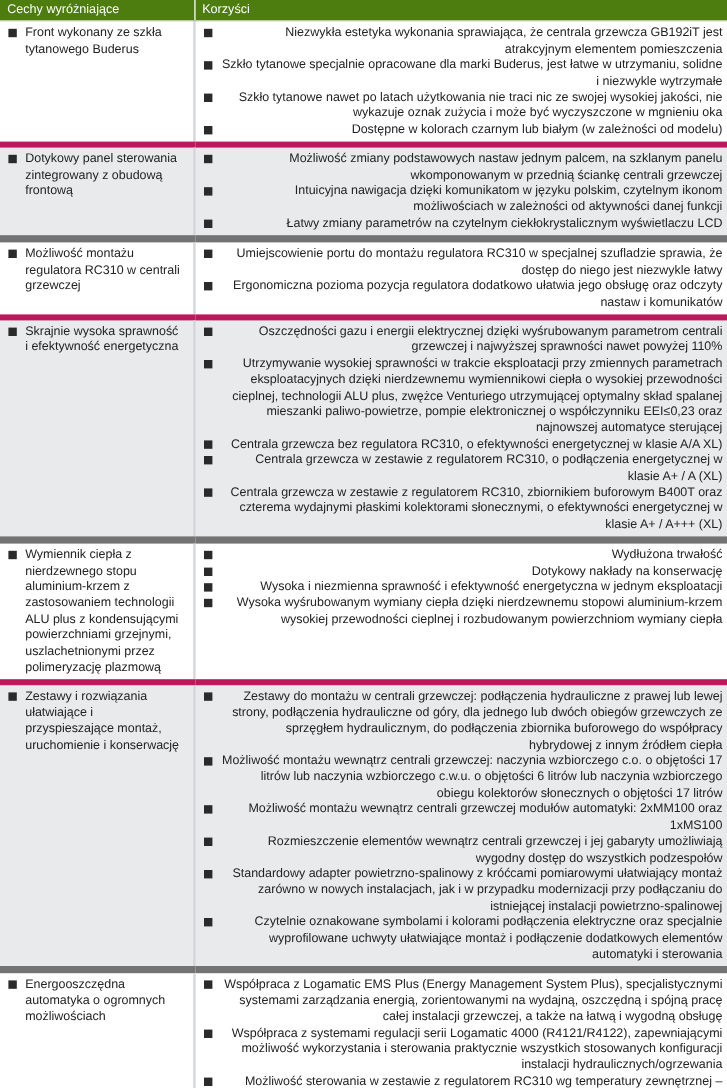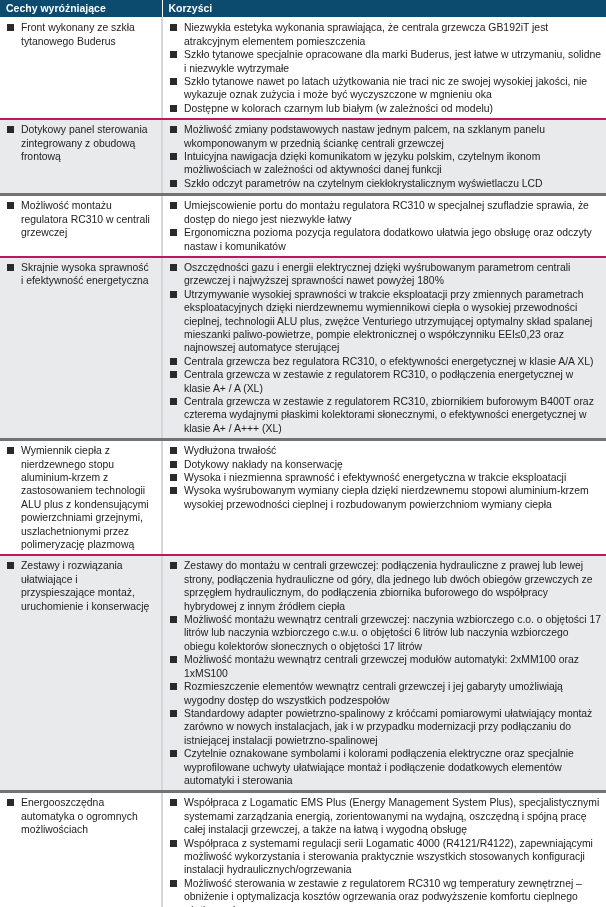--- a/index.html
+++ b/index.html
@@ -1,25 +1,25 @@
 <!DOCTYPE html>
 <html><head>
 <meta charset="utf-8">
 <style>
   html, body { margin:0; padding:0; background:#ffffff; }
   body { width:606px; height:907px; overflow:hidden; font-family:"Liberation Sans", sans-serif; color:#222; }
   table { border-collapse:collapse; width:606px; table-layout:fixed; font-size:10.4px; line-height:13.4px; }
   col.c1 { width:162px; }
   col.c2 { width:444px; }
-  th { background:#0c4a6e; color:#ffffff; text-align:left; font-weight:bold; font-size:10.5px; padding:2px 5px 2px 6px; height:13px; border-right:1px solid #ffffff; }
+  th { background:#4d7c0f; color:#ffffff; text-align:left; font-weight:normal; font-size:10.5px; padding:2px 5px 2px 6px; height:13px; border-right:1px solid #ffffff; }
   th:last-child { border-right:none; }
   td { vertical-align:top; padding:3px 4px 3px 6px; border-top:1px solid #ffffff; border-bottom:1px solid #c9ccd0; border-right:2px solid #d4d6d9; }
-  td:last-child { border-right:none; }
-  tr.odd td { background:#ffffff; border-bottom:2px solid #be185d; }
-  tr.even td { background:#e9eaec; border-bottom:3px solid #737373; }
+  td:last-child { border-right:none;text-align:right; }
+  tr.odd td { background:#ffffff; border-bottom:5px solid #be185d; }
+  tr.even td { background:#e9eaec; border-bottom:6px solid #737373; }
   ul { list-style:none; margin:0; padding:0; }
   li { position:relative; padding-left:15px; margin:0; }
   .bullet { position:absolute; left:1px; top:3px; width:7px; height:7px; background:#2a2a2a; }
   td.feat { padding-right:10px; }
 </style>
 </head>
 <body>
 
 <table>
   <colgroup>
@@ -51,21 +51,21 @@
       <tr class="even">
         <td class="feat">
           <ul>
             <li><span class="bullet"></span><span>Dotykowy panel sterowania zintegrowany z obudową frontową</span></li>
           </ul>
         </td>
         <td>
           <ul>
             <li><span class="bullet"></span><span>Możliwość zmiany podstawowych nastaw jednym palcem, na szklanym panelu wkomponowanym w przednią ściankę centrali grzewczej</span></li>
             <li><span class="bullet"></span><span>Intuicyjna nawigacja dzięki komunikatom w języku polskim, czytelnym ikonom możliwościach w zależności od aktywności danej funkcji</span></li>
-            <li><span class="bullet"></span><span>Szkło odczyt parametrów na czytelnym ciekłokrystalicznym wyświetlaczu LCD</span></li>
+            <li><span class="bullet"></span><span>Łatwy zmiany parametrów na czytelnym ciekłokrystalicznym wyświetlaczu LCD</span></li>
           </ul>
         </td>
       </tr>
       <tr class="odd">
         <td class="feat">
           <ul>
             <li><span class="bullet"></span><span>Możliwość montażu regulatora RC310 w centrali grzewczej</span></li>
           </ul>
         </td>
         <td>
@@ -76,39 +76,39 @@
         </td>
       </tr>
       <tr class="even">
         <td class="feat">
           <ul>
             <li><span class="bullet"></span><span>Skrajnie wysoka sprawność i efektywność energetyczna</span></li>
           </ul>
         </td>
         <td>
           <ul>
-            <li><span class="bullet"></span><span>Oszczędności gazu i energii elektrycznej dzięki wyśrubowanym parametrom centrali grzewczej i najwyższej sprawności nawet powyżej 180%</span></li>
+            <li><span class="bullet"></span><span>Oszczędności gazu i energii elektrycznej dzięki wyśrubowanym parametrom centrali grzewczej i najwyższej sprawności nawet powyżej 110%</span></li>
             <li><span class="bullet"></span><span>Utrzymywanie wysokiej sprawności w trakcie eksploatacji przy zmiennych parametrach eksploatacyjnych dzięki nierdzewnemu wymiennikowi ciepła o wysokiej przewodności cieplnej, technologii ALU plus, zwężce Venturiego utrzymującej optymalny skład spalanej mieszanki paliwo-powietrze, pompie elektronicznej o współczynniku EEI≤0,23 oraz najnowszej automatyce sterującej</span></li>
             <li><span class="bullet"></span><span>Centrala grzewcza bez regulatora RC310, o efektywności energetycznej w klasie A/A XL)</span></li>
             <li><span class="bullet"></span><span>Centrala grzewcza w zestawie z regulatorem RC310, o podłączenia energetycznej w klasie A+ / A (XL)</span></li>
             <li><span class="bullet"></span><span>Centrala grzewcza w zestawie z regulatorem RC310, zbiornikiem buforowym B400T oraz czterema wydajnymi płaskimi kolektorami słonecznymi, o efektywności energetycznej w klasie A+ / A+++ (XL)</span></li>
           </ul>
         </td>
       </tr>
       <tr class="odd">
         <td class="feat">
           <ul>
             <li><span class="bullet"></span><span>Wymiennik ciepła z nierdzewnego stopu aluminium-krzem z zastosowaniem technologii ALU plus z kondensującymi powierzchniami grzejnymi, uszlachetnionymi przez polimeryzację plazmową</span></li>
           </ul>
         </td>
         <td>
           <ul>
             <li><span class="bullet"></span><span>Wydłużona trwałość</span></li>
             <li><span class="bullet"></span><span>Dotykowy nakłady na konserwację</span></li>
-            <li><span class="bullet"></span><span>Wysoka i niezmienna sprawność i efektywność energetyczna w trakcie eksploatacji</span></li>
+            <li><span class="bullet"></span><span>Wysoka i niezmienna sprawność i efektywność energetyczna w jednym eksploatacji</span></li>
             <li><span class="bullet"></span><span>Wysoka wyśrubowanym wymiany ciepła dzięki nierdzewnemu stopowi aluminium-krzem wysokiej przewodności cieplnej i rozbudowanym powierzchniom wymiany ciepła</span></li>
           </ul>
         </td>
       </tr>
       <tr class="even">
         <td class="feat">
           <ul>
             <li><span class="bullet"></span><span>Zestawy i rozwiązania ułatwiające i przyspieszające montaż, uruchomienie i konserwację</span></li>
           </ul>
         </td>

